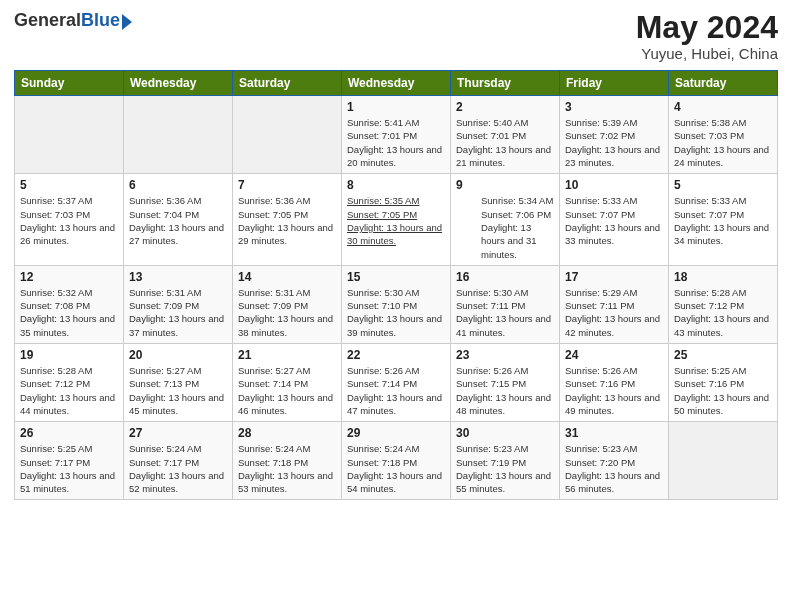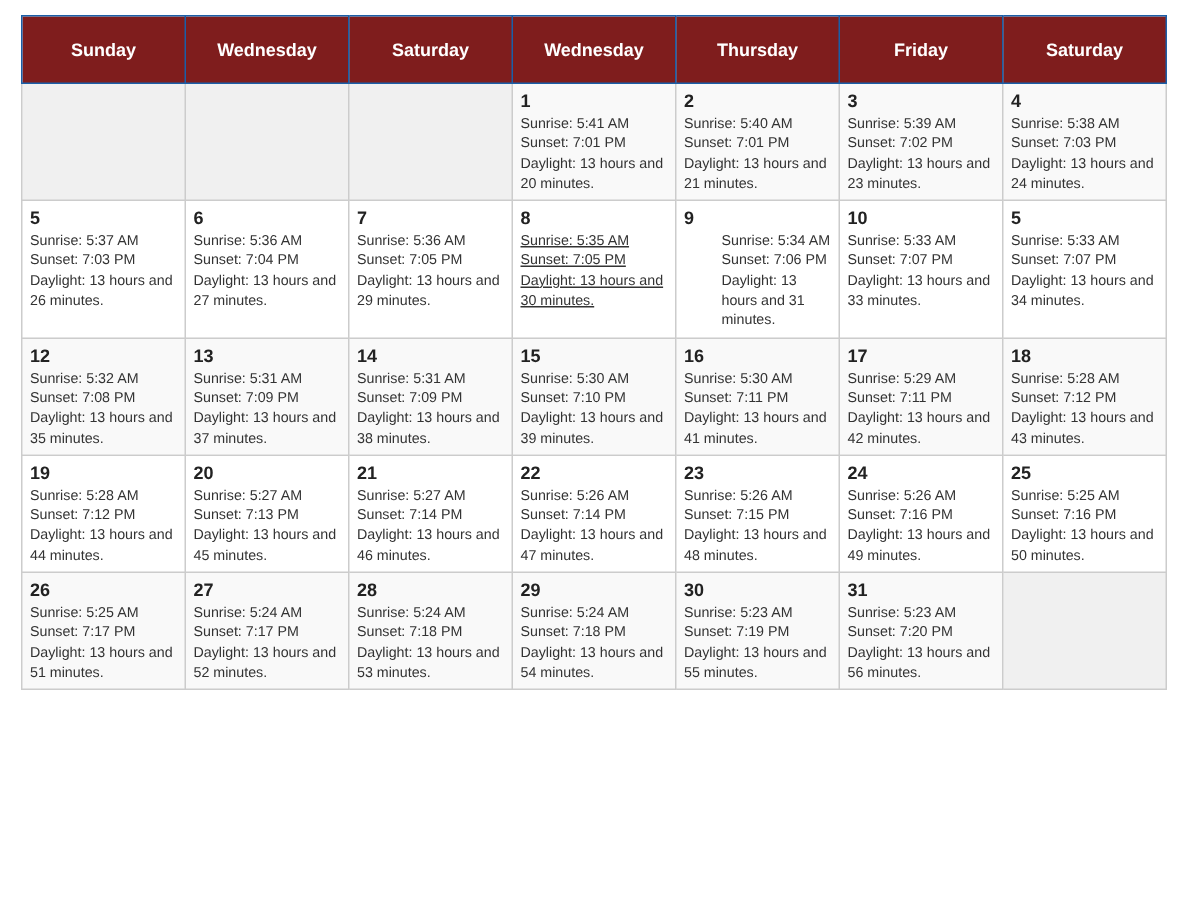--- a/index.html
+++ b/index.html
@@ -63,24 +63,24 @@
     .subtitle {
       font-size: 15px;
       color: #444;
     }
     .calendar {
       width: 100%;
       border-collapse: collapse;
       border: 1px solid #ccc;
     }
     .calendar th {
-      background: #7f1d1d;
+      background: #4d7c0f;
       color: #fff;
-      text-align: center;
-      padding: 15px 6px;
+      text-align: left;
+      padding: 5px 6px;
       font-size: 12px;
       font-weight: bold;
       border: 1px solid #1a5fa8;
     }
     .calendar td {
       border: 1px solid #ccc;
       vertical-align: top;
       padding: 4px 5px;
       width: calc(100% / 7);
       height: 78px;
@@ -104,20 +104,33 @@
       line-height: 1.4;
     }
     .empty-cell {
       background: #f0f0f0 !important;
     }
   </style>
 </head>
 <body>
 
 <div class="page">
+  <div class="header">
+    <div class="logo">
+      <div class="logo-text">
+        <span class="logo-general">General</span>
+        <span class="logo-blue">Blue</span>
+        <div class="logo-arrow"></div>
+      </div>
+    </div>
+    <div class="title-block">
+      <div class="main-title">May 2024</div>
+      <div class="subtitle">Yuyue, Hubei, China</div>
+    </div>
+  </div>
 
   <table class="calendar">
     <thead>
       <tr>
       <th>Sunday</th>
           <th>Wednesday</th>
           <th>Saturday</th>
           <th>Wednesday</th>
           <th>Thursday</th>
           <th>Friday</th>

